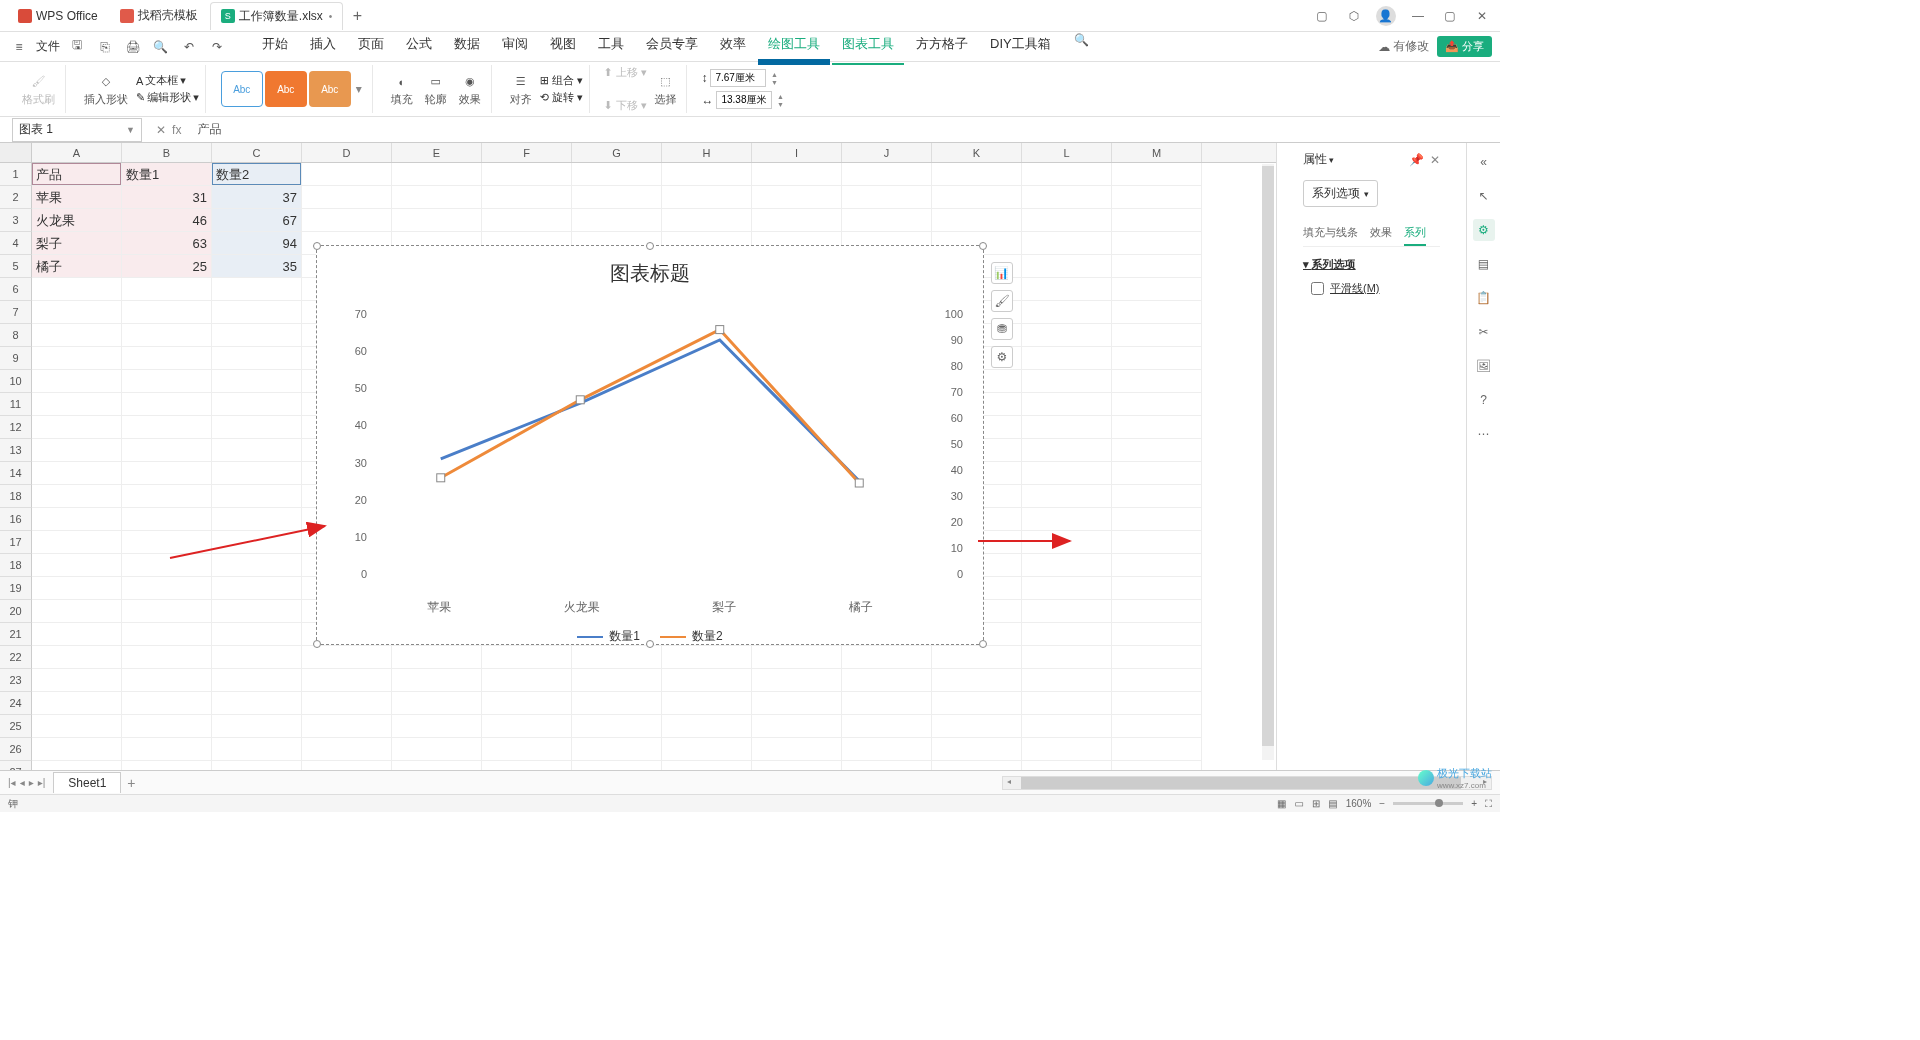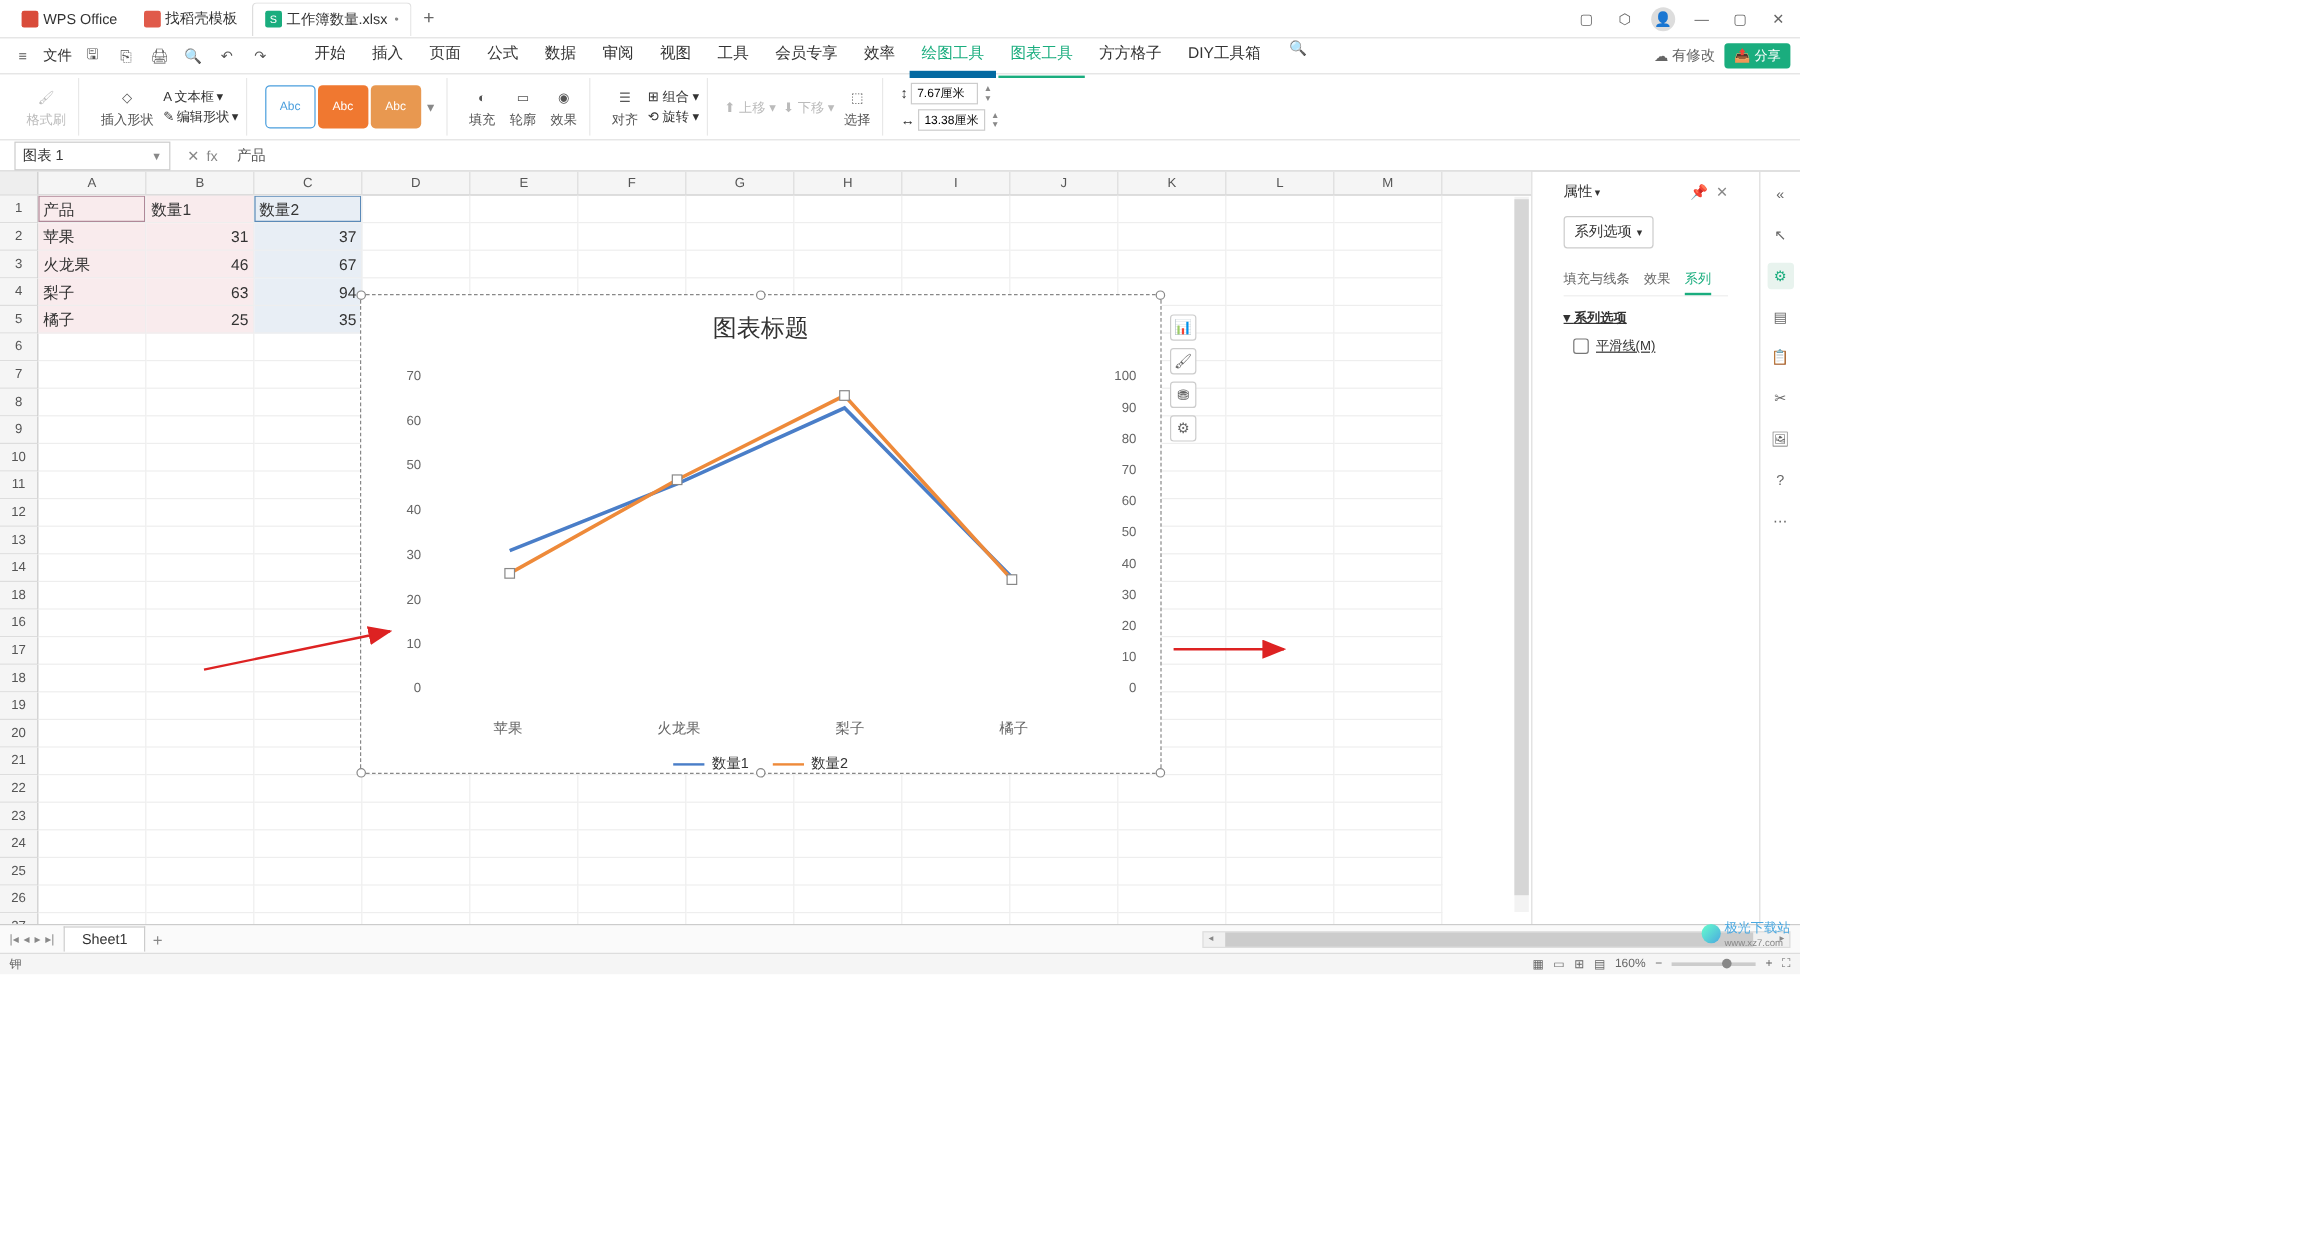--- a/index.html
+++ b/index.html
@@ -60,21 +60,21 @@
 .cells { position: relative; }
 .cell-row { display: flex; height: 23px; }
 .cell { width: 90px; border-right: 1px solid #eee; border-bottom: 1px solid #eee; padding: 2px 4px; font-size: 13px; line-height: 19px; }
 .cell.num { text-align: right; }
 .sel-a { background: #f9ebed; }
 .sel-b { background: #e8eef5; }
 .sel-border-a { box-shadow: inset 0 0 0 1px #b08898; }
 .sel-border-c { box-shadow: inset 0 0 0 1px #5b8ab8; }
 
 
-.chart-container { position: absolute; left: 300px; top: 102px; width: 668px; height: 400px; border: 1px dashed #888; background: #fff; }
+.chart-container { position: absolute; left: 316px; top: 102px; width: 668px; height: 400px; border: 1px dashed #888; background: #fff; }
 .chart-handle { position: absolute; width: 8px; height: 8px; border: 1px solid #888; border-radius: 50%; background: #fff; }
 .chart-inner { position: absolute; left: 20px; top: 8px; right: 20px; bottom: 20px; }
 .chart-title { text-align: center; font-size: 20px; font-family: "SimSun"; padding: 6px 0; }
 .plot { position: relative; height: 260px; margin: 21px 0; }
 .yaxis-l { position: absolute; left: 0; top: 0; bottom: 0; width: 30px; }
 .yaxis-r { position: absolute; right: 0; top: 0; bottom: 0; width: 30px; text-align: right; }
 .ytick { position: absolute; font-size: 11px; color: #666; width: 100%; transform: translateY(-50%); }
 .plot-area { position: absolute; left: 34px; right: 34px; top: 0; bottom: 0; }
 .xaxis { display: flex; justify-content: space-around; padding: 4px 34px; font-size: 12px; color: #666; font-family: "SimSun"; }
 .legend { display: flex; justify-content: center; gap: 20px; font-size: 12px; padding-top: 8px; }
@@ -229,21 +229,21 @@
     <div class="ribbon-vbtn">
         <span class="ribbon-icon">☰</span>
         <span>对齐</span>
       </div>
     <div style="display:flex;flex-direction:column;gap:2px;font-size:11px">
       <div>⊞ <span>组合</span> ▾</div>
       <div>⟲ <span>旋转</span> ▾</div>
     </div>
   </div>
   <div class="ribbon-group">
-    <div style="display:flex;flex-direction:row;gap:6px;font-size:11px;color:#bbb">
+    <div style="display:flex;flex-direction:column;gap:18px;font-size:11px;color:#bbb">
       <div>⬆ <span>上移</span> ▾</div>
       <div>⬇ <span>下移</span> ▾</div>
     </div>
     <div class="ribbon-vbtn">
         <span class="ribbon-icon">⬚</span>
         <span>选择</span>
       </div>
   </div>
   <div class="ribbon-group" style="border:none">
     <div style="display:flex;flex-direction:column;gap:2px">

